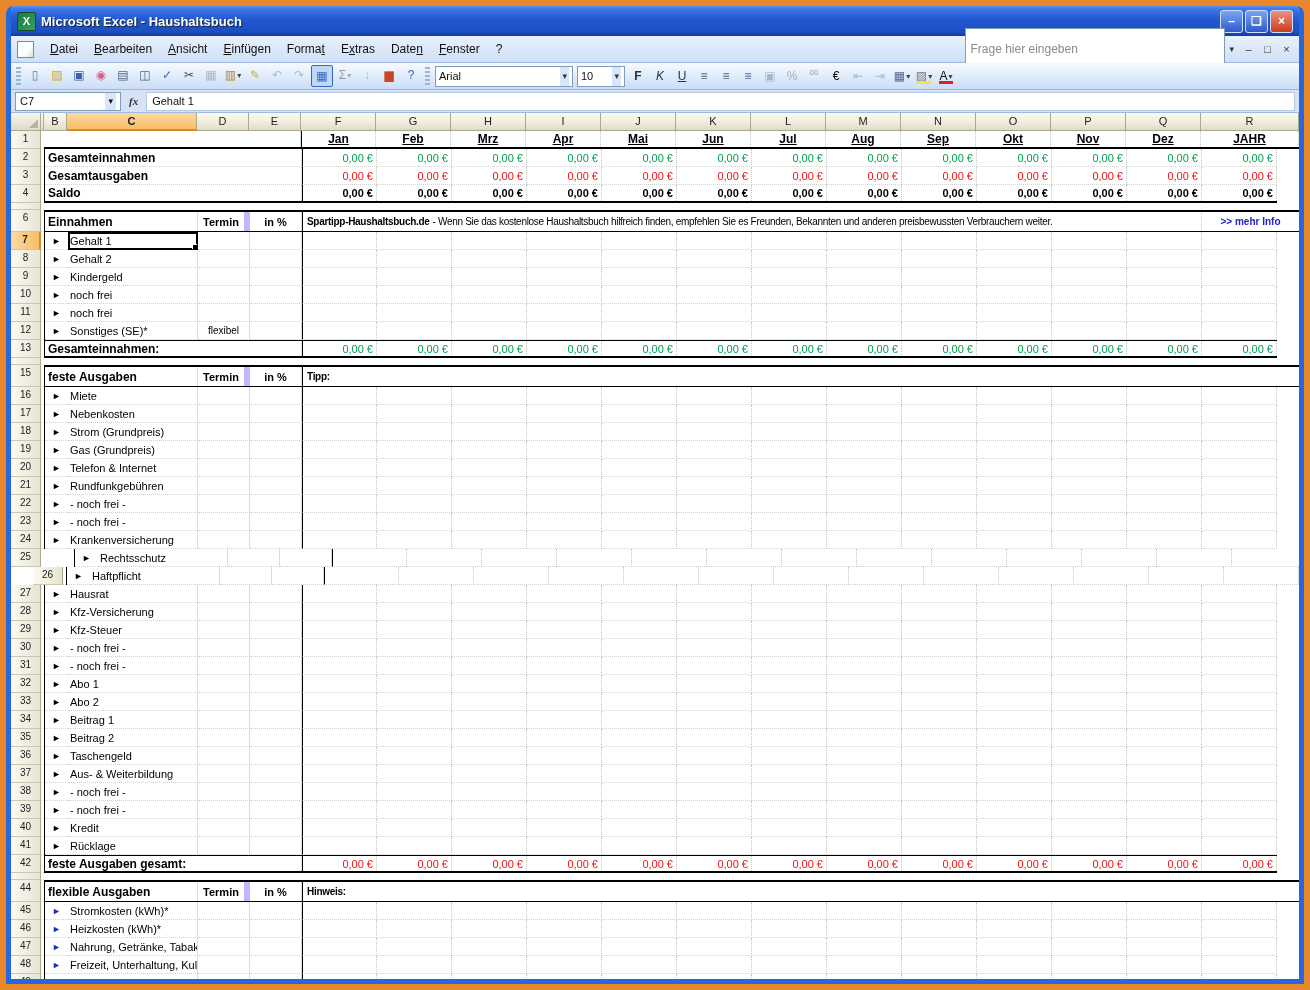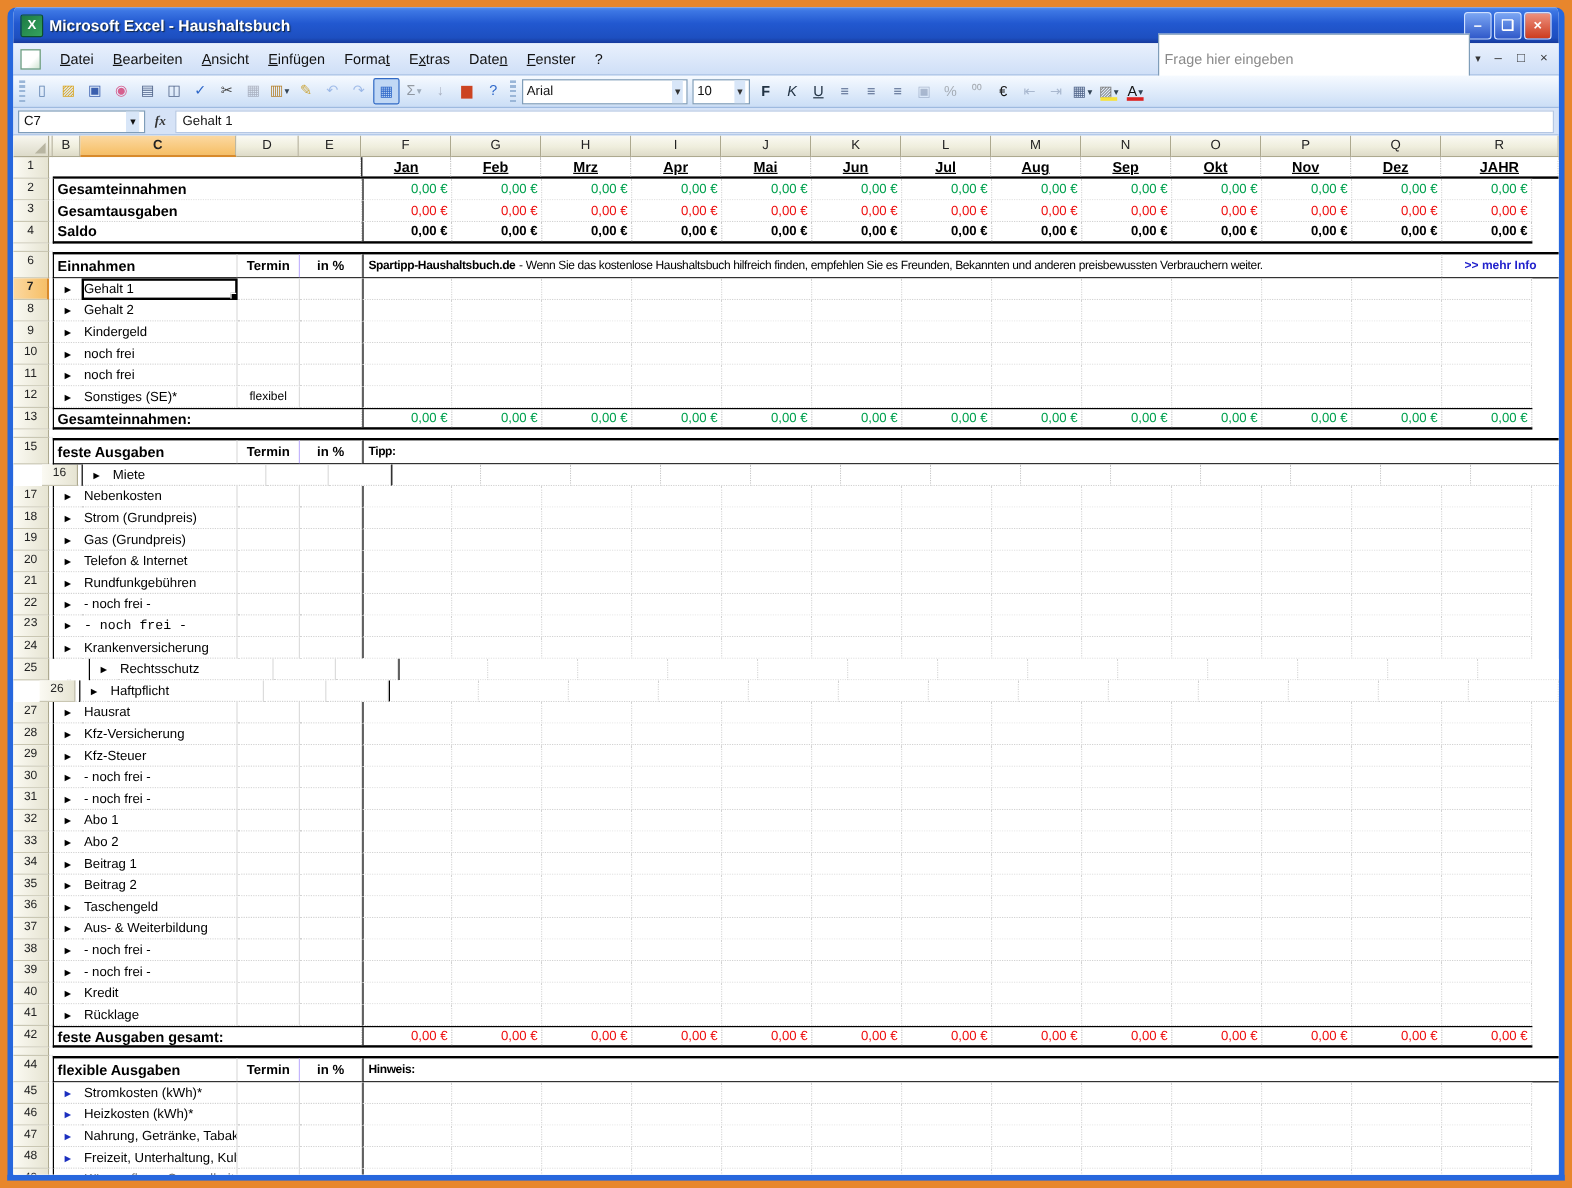--- a/index.html
+++ b/index.html
@@ -85,21 +85,21 @@
   .val{width:75px;flex:0 0 75px;justify-content:flex-end;padding-right:3px;}
   .val.green{color:#00a14e;}.val.red{color:#ee1111;}.val.black{color:#000;font-weight:bold;}
   .val.rcol{justify-content:flex-start;}
   .val.rcol span{display:block;width:110px;text-align:right;}
   .arr{width:23px;flex:0 0 23px;justify-content:center;font-size:9px;color:#000;border-right:none;}
   .arr.blue{color:#1b2fbf;}
   .lbl{width:130px;flex:0 0 130px;padding-left:2px;border-right:1px solid #dcdcdc;position:relative;}
   .dcell{width:52px;flex:0 0 52px;justify-content:center;font-size:10px;border-right:1px solid #dcdcdc;}
   .ecell{width:52px;flex:0 0 52px;border-right:1px solid #dcdcdc;}
   .seclbl{width:153px;flex:0 0 153px;font-weight:bold;font-size:12px;padding-left:3px;border-right:1px solid #dcdcdc;}
-  .secd{width:52px;flex:0 0 52px;justify-content:center;font-weight:bold;border-right:1px solid #c4b5fd;}
+  .secd{width:52px;flex:0 0 52px;justify-content:center;font-weight:bold;border-right:6px solid #c4b5fd;}
   .sece{width:52px;flex:0 0 52px;justify-content:center;font-weight:bold;border-right:1px solid #dcdcdc;}
   .banner{width:900px;flex:0 0 900px;font-weight:normal;font-size:10px;letter-spacing:-0.3px;padding-left:4px;}
   .banner.wide{width:998px;flex:0 0 998px;}
   .banner .bb{font-weight:bold;margin-right:3px;}
   .linkc{width:98px;flex:0 0 98px;color:#2222cc;font-weight:bold;font-size:10px;justify-content:center;}
   .selcell{outline:2px solid #000;outline-offset:-2px;z-index:2;}
   .selcell:after{content:'';position:absolute;right:0;bottom:0;width:4px;height:4px;background:#000;border-left:1px solid #fff;border-top:1px solid #fff;}
 </style>
 </head>
 <body>
@@ -663,21 +663,21 @@
             <div class="acell"></div>
             <div class="rbody">
               <div class="mc seclbl">feste Ausgaben</div>
               <div class="mc secd">Termin</div>
               <div class="mc sece">in %</div>
               <div class="mc banner f0 wide">
                 <span class="bb">Tipp:</span>
               </div>
             </div>
           </div>
-          <div class="srow t-item" style="height: 18px; padding-left: 24px;">
+          <div class="srow t-item" style="height: 18px;">
             <div class="rh">16</div>
             <div class="acell"></div>
             <div class="rbody">
               <div class="mc arr">►</div>
               <div class="mc lbl">Miete</div>
               <div class="mc dcell"></div>
               <div class="mc ecell"></div>
               <div class="mc val f0"></div>
               <div class="mc val"></div>
               <div class="mc val"></div>
@@ -824,21 +824,21 @@
               <div class="mc val"></div>
               <div class="mc val"></div>
               <div class="mc val"></div>
               <div class="mc val"></div>
               <div class="mc val"></div>
               <div class="mc val"></div>
               <div class="mc val"></div>
               <div class="mc val rcol"></div>
             </div>
           </div>
-          <div class="srow t-item" style="height: 18px; font-family: Liberation Mono, monospace;">
+          <div class="srow t-item" style="height: 18px;">
             <div class="rh">23</div>
             <div class="acell"></div>
             <div class="rbody">
               <div class="mc arr">►</div>
               <div class="mc lbl">- noch frei -</div>
               <div class="mc dcell"></div>
               <div class="mc ecell"></div>
               <div class="mc val f0"></div>
               <div class="mc val"></div>
               <div class="mc val"></div>

